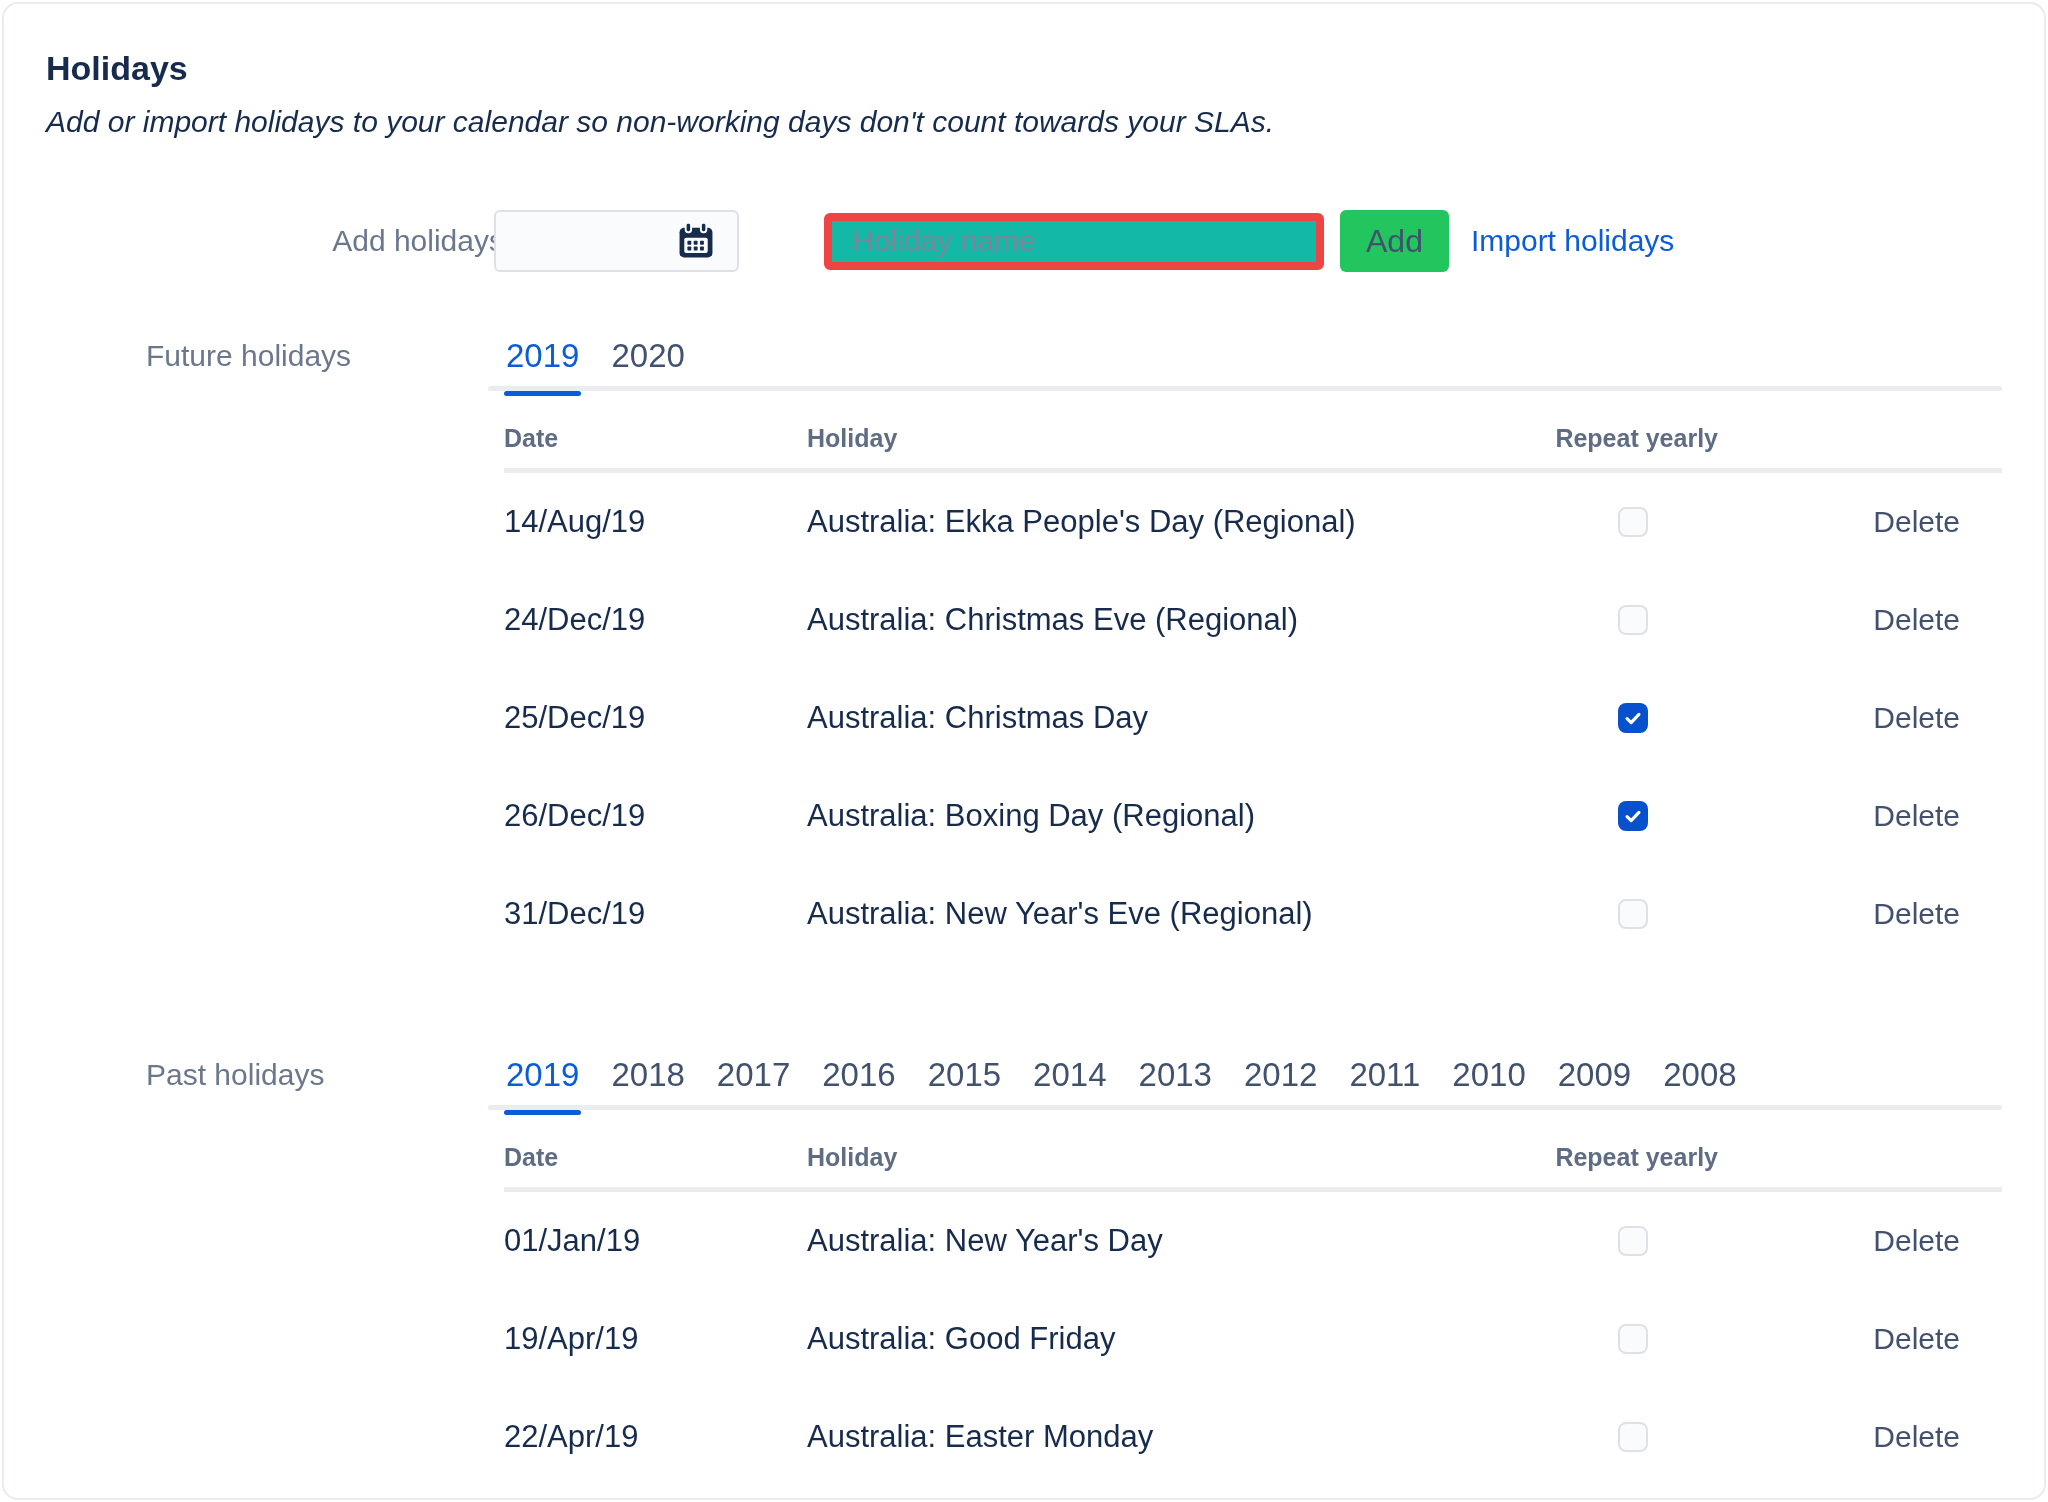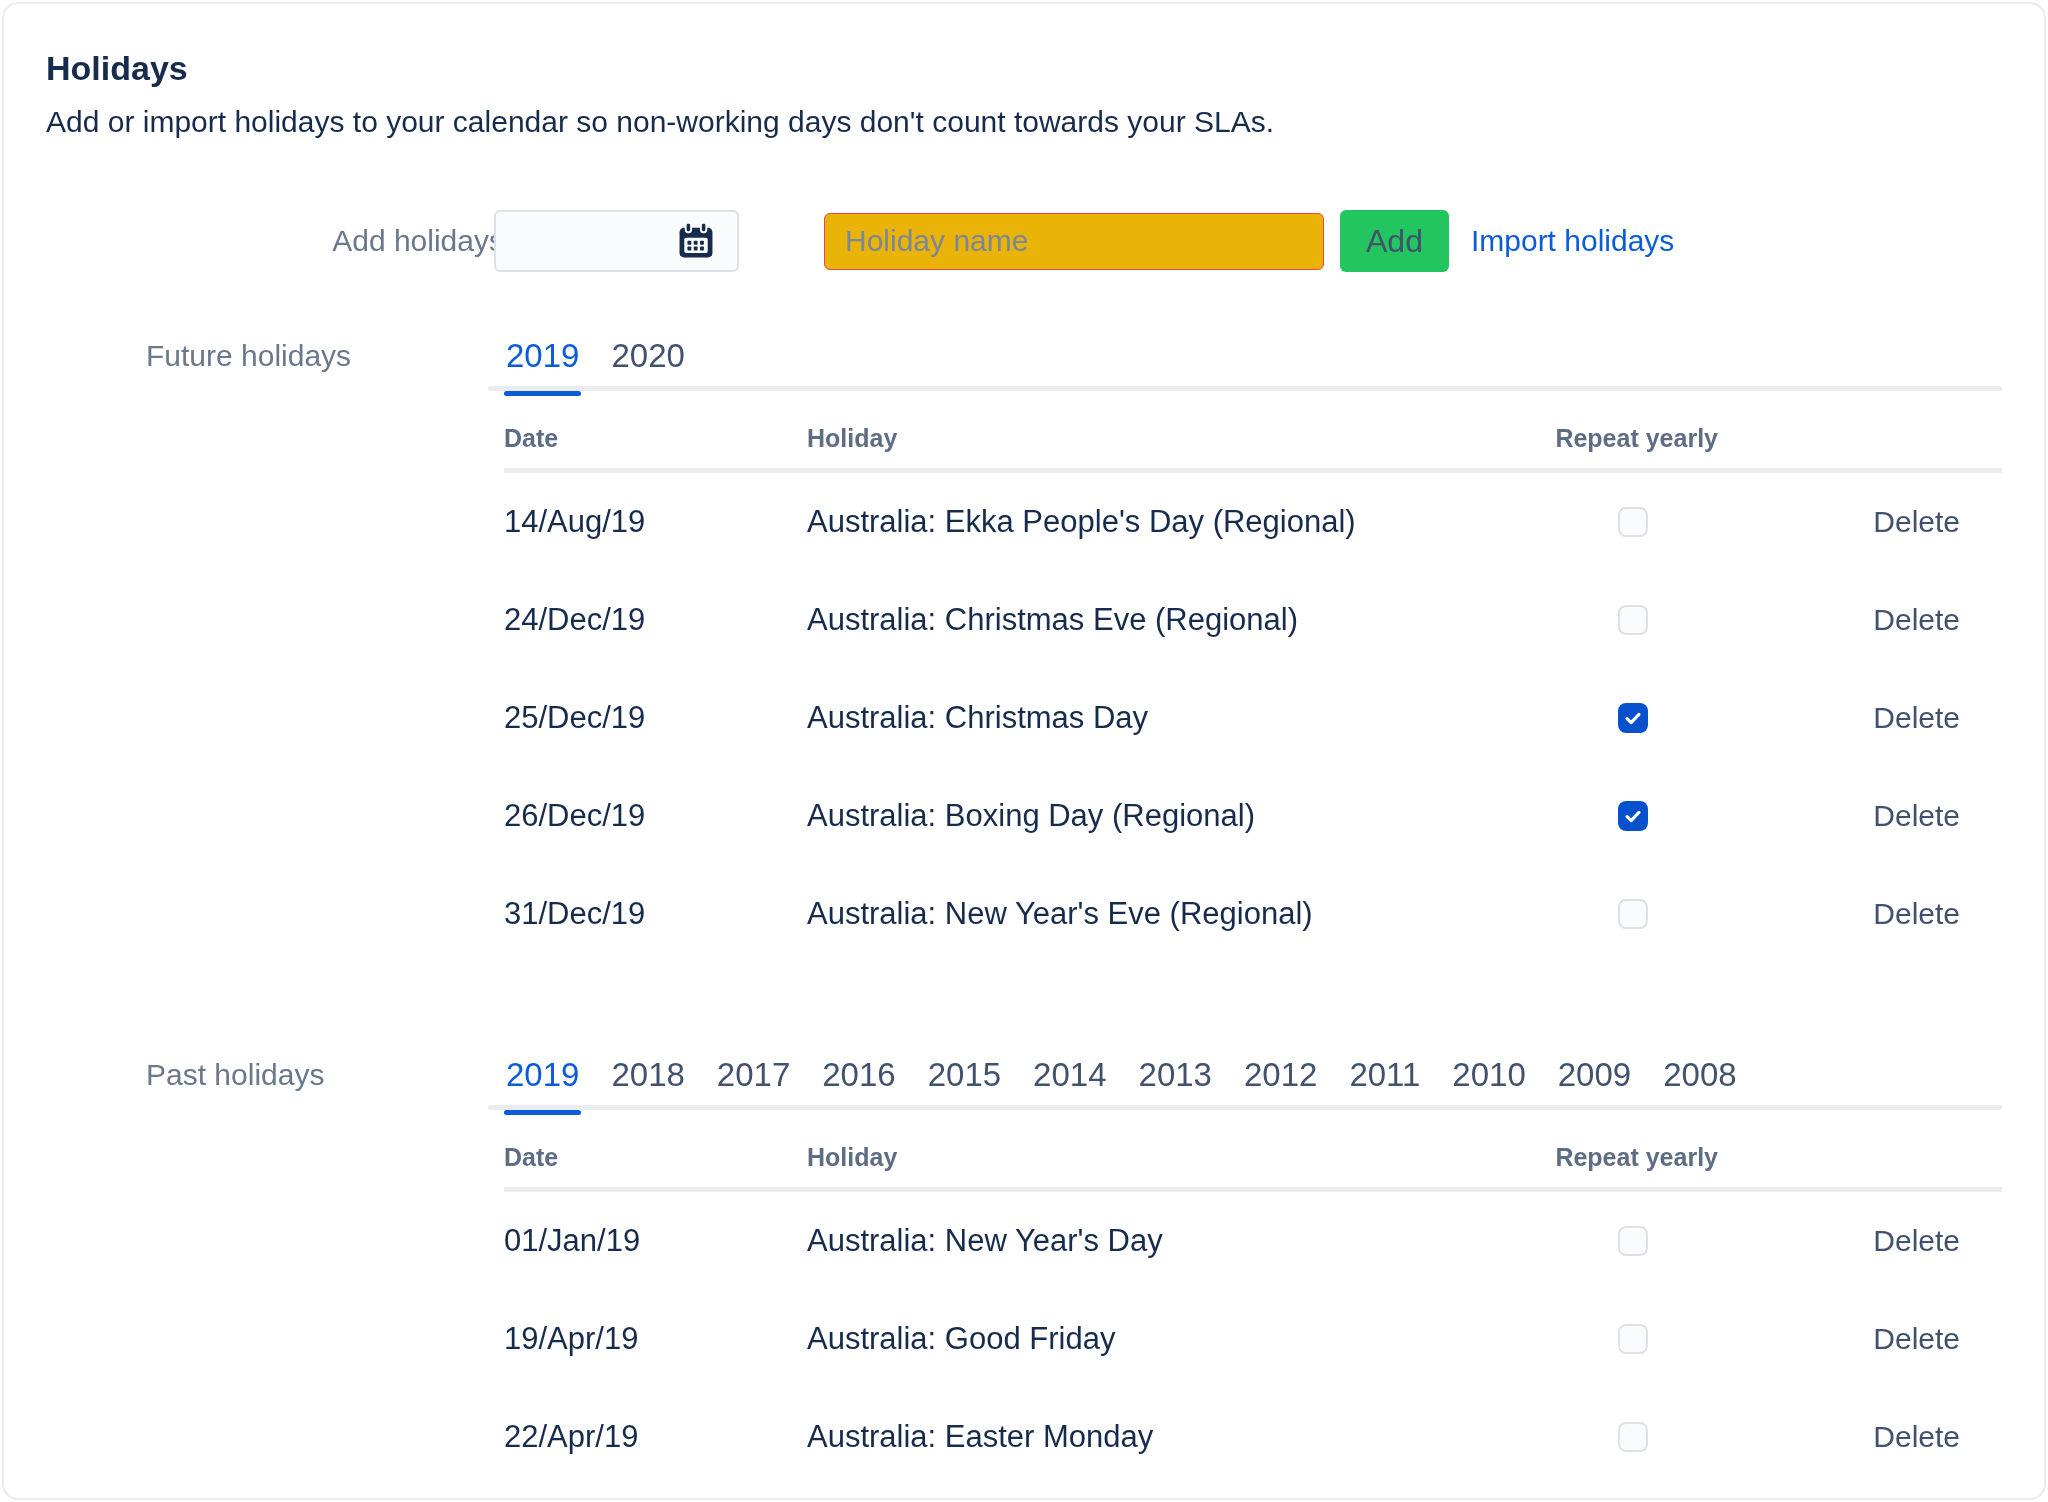--- a/index.html
+++ b/index.html
@@ -2,33 +2,33 @@
 <html style="--accent: #0B5CD8; --checkbox: #0752CC;"><head>
 <meta charset="utf-8">
 <style>
   html,body{margin:0;padding:0;background:#ffffff;}
   body{width:2048px;height:1502px;overflow:hidden;font-family:"Liberation Sans",sans-serif;-webkit-font-smoothing:antialiased;}
   .card{position:absolute;left:2px;top:2px;width:2044px;height:1498px;box-sizing:border-box;
         background:#ffffff;border:2px solid #E9EBEF;border-radius:16px;overflow:hidden;}
   .content{padding:42px 42px 0 42px;}
 
   h1.title{margin:0;font-size:34px;line-height:44px;font-weight:600;color:#172B4D;}
-  .subtitle{margin:12px 0 0 0;font-size:30px;line-height:40px;color:#172B4D;}
+  .subtitle{margin:12px 0 0 0;font-size:30px;line-height:40px;color:#172B4D;font-style:italic;}
 
   .row-label{margin-left:100px;width:358px;flex:0 0 358px;font-size:30px;line-height:44px;color:#6B778C;}
 
   
   .form-row{display:flex;align-items:center;margin-top:68px;}
   .form-row .row-label{line-height:36px;text-align:right;}
   .date-input{margin-left:-10px;width:245px;height:62px;box-sizing:border-box;background:#FAFBFC;
               border:2px solid #DFE1E6;border-radius:6px;display:flex;align-items:center;
               justify-content:flex-end;padding-right:20px;cursor:pointer;}
   .cal-icon{width:42px;height:42px;color:#172B4D;display:block;}
-  .name-input{margin-left:85px;width:500px;height:57px;box-sizing:border-box;background:#eab308;
-              border:1px solid #ef4444;border-radius:6px;font-family:"Liberation Sans",sans-serif;
+  .name-input{margin-left:85px;width:500px;height:57px;box-sizing:border-box;background:#14b8a6;
+              border:8px solid #ef4444;border-radius:6px;font-family:"Liberation Sans",sans-serif;
               font-size:30px;color:#172B4D;padding:0 20px;outline:none;}
   .name-input::placeholder{color:#7A869A;}
   .add-btn{margin-left:16px;height:62px;padding:0 26px;background:#22c55e;border:none;border-radius:6px;
            font-family:"Liberation Sans",sans-serif;font-size:32px;color:#42526E;cursor:pointer;}
   .import-link{margin-left:22px;font-size:30px;color:var(--accent,#0B5CD8);text-decoration:none;cursor:pointer;}
 
   
   .section{display:flex;align-items:flex-start;}
   .section.future{margin-top:62px;}
   .section.past{margin-top:90px;}

